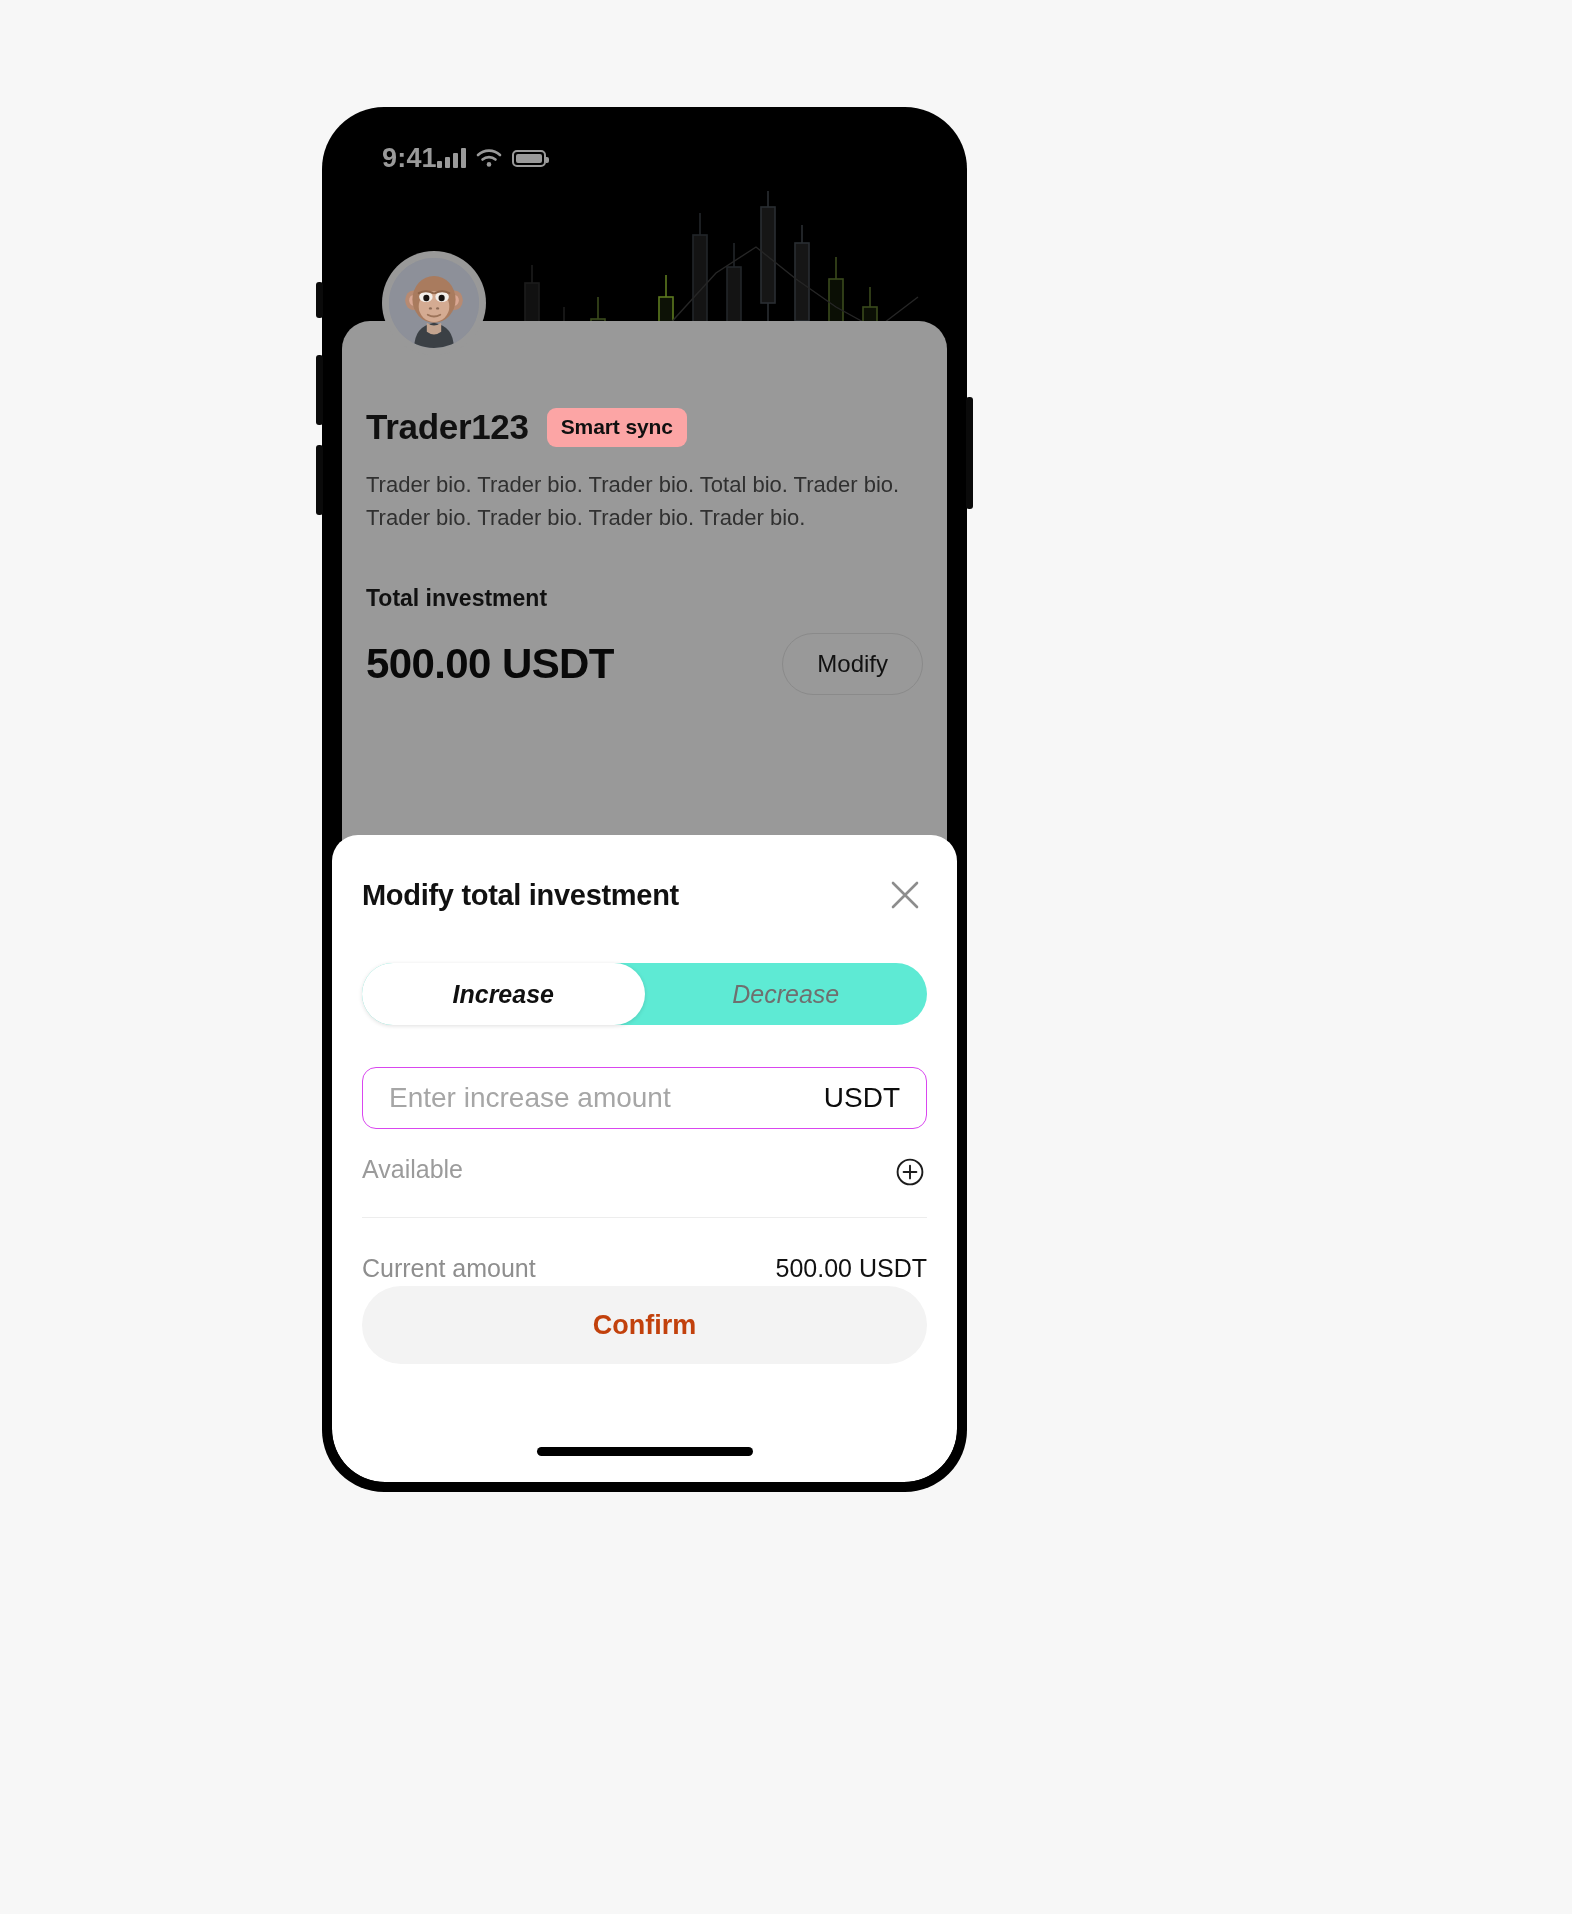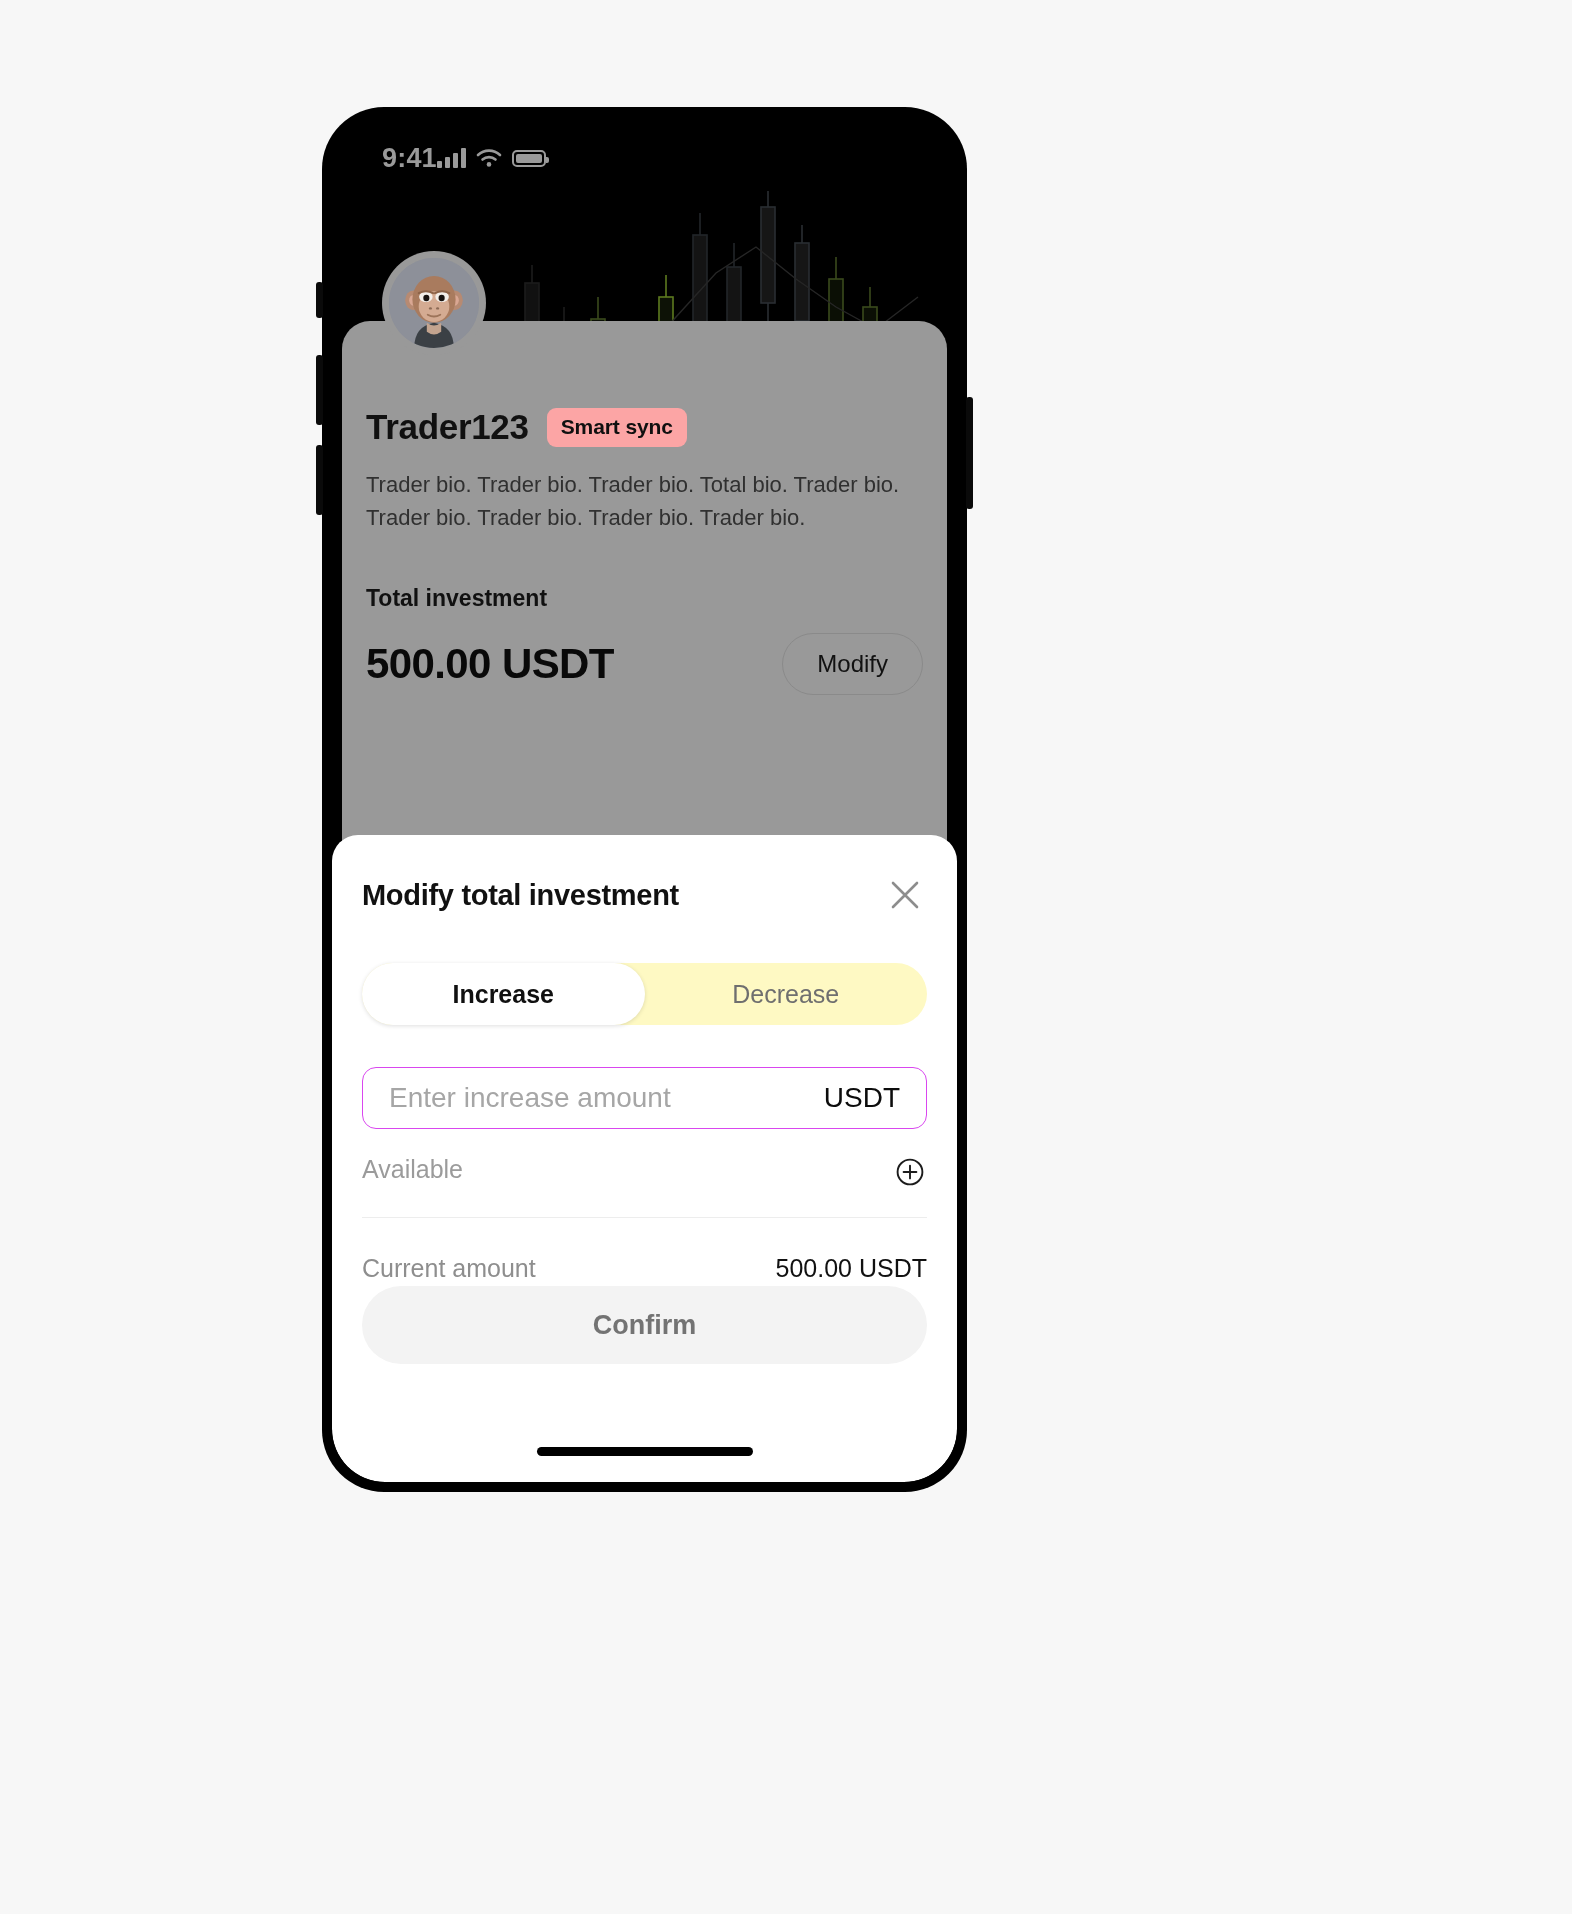--- a/index.html
+++ b/index.html
@@ -271,25 +271,26 @@
   }
   .sheet-close {
     width: 44px; height: 44px;
     display: flex; align-items: center; justify-content: center;
     cursor: pointer;
   }
 
   .segmented {
     margin-top: 46px;
     display: flex;
-    background: #fef9c3;
+    background: #5eead4;
     border-radius: 40px;
     height: 62px;
     padding: 0;
     position: relative;
+    font-style: italic;
   }
   .seg {
     flex: 1 1 50%;
     display: flex;
     align-items: center;
     justify-content: center;
     font-size: 25px;
     border-radius: 40px;
     cursor: pointer;
     color: #6f6f6f;
@@ -349,21 +350,21 @@
   .current-label { font-size: 25px; color: #8e8e8e; }
   .current-value { font-size: 25px; color: #111; }
 
   .btn-confirm {
     position: absolute;
     left: 30px;
     right: 30px;
     bottom: 118px;
     height: 78px;
     background: #f3f3f3;
-    color: #737373;
+    color: #c2410c;
     border: none;
     border-radius: 42px;
     font-size: 27px;
     font-weight: 700;
     font-family: "Liberation Sans", sans-serif;
     cursor: default;
   }
   .home-indicator {
     position: absolute;
     left: 50%;

